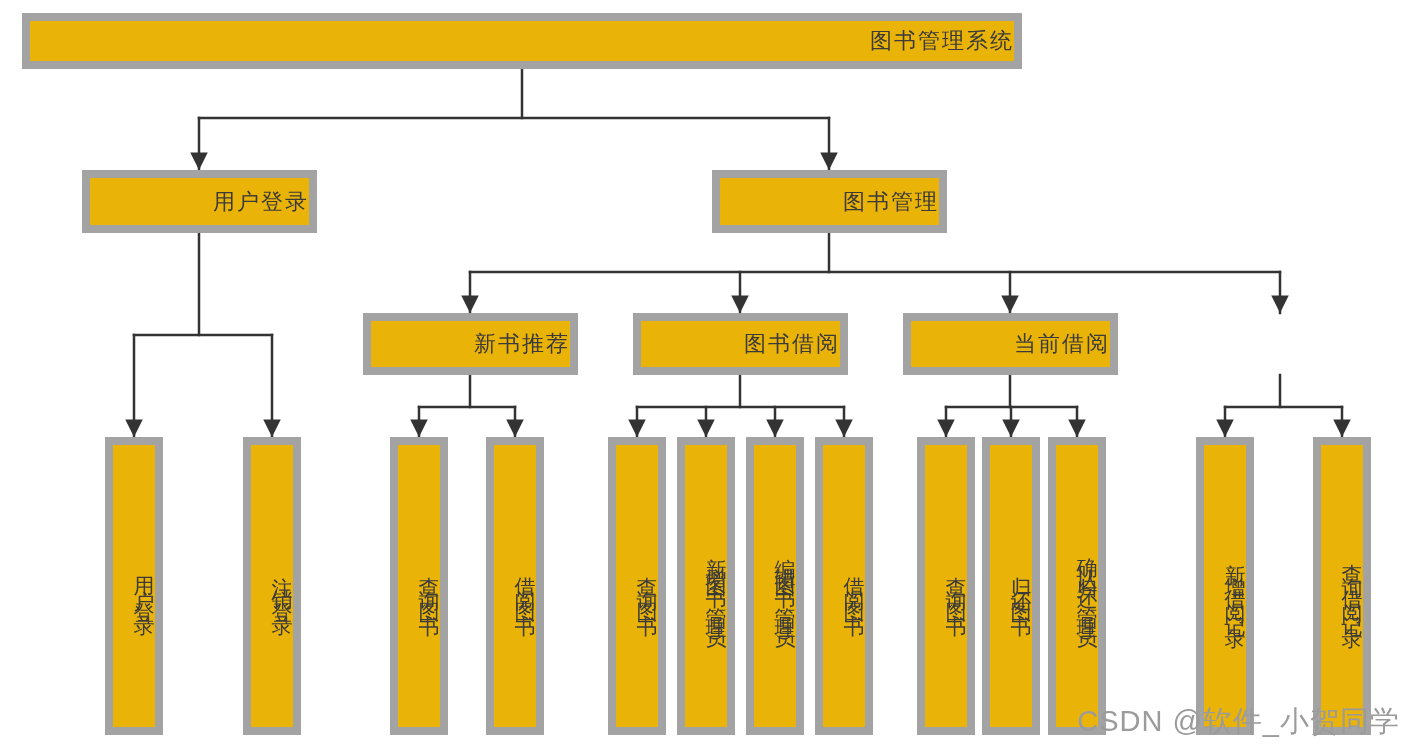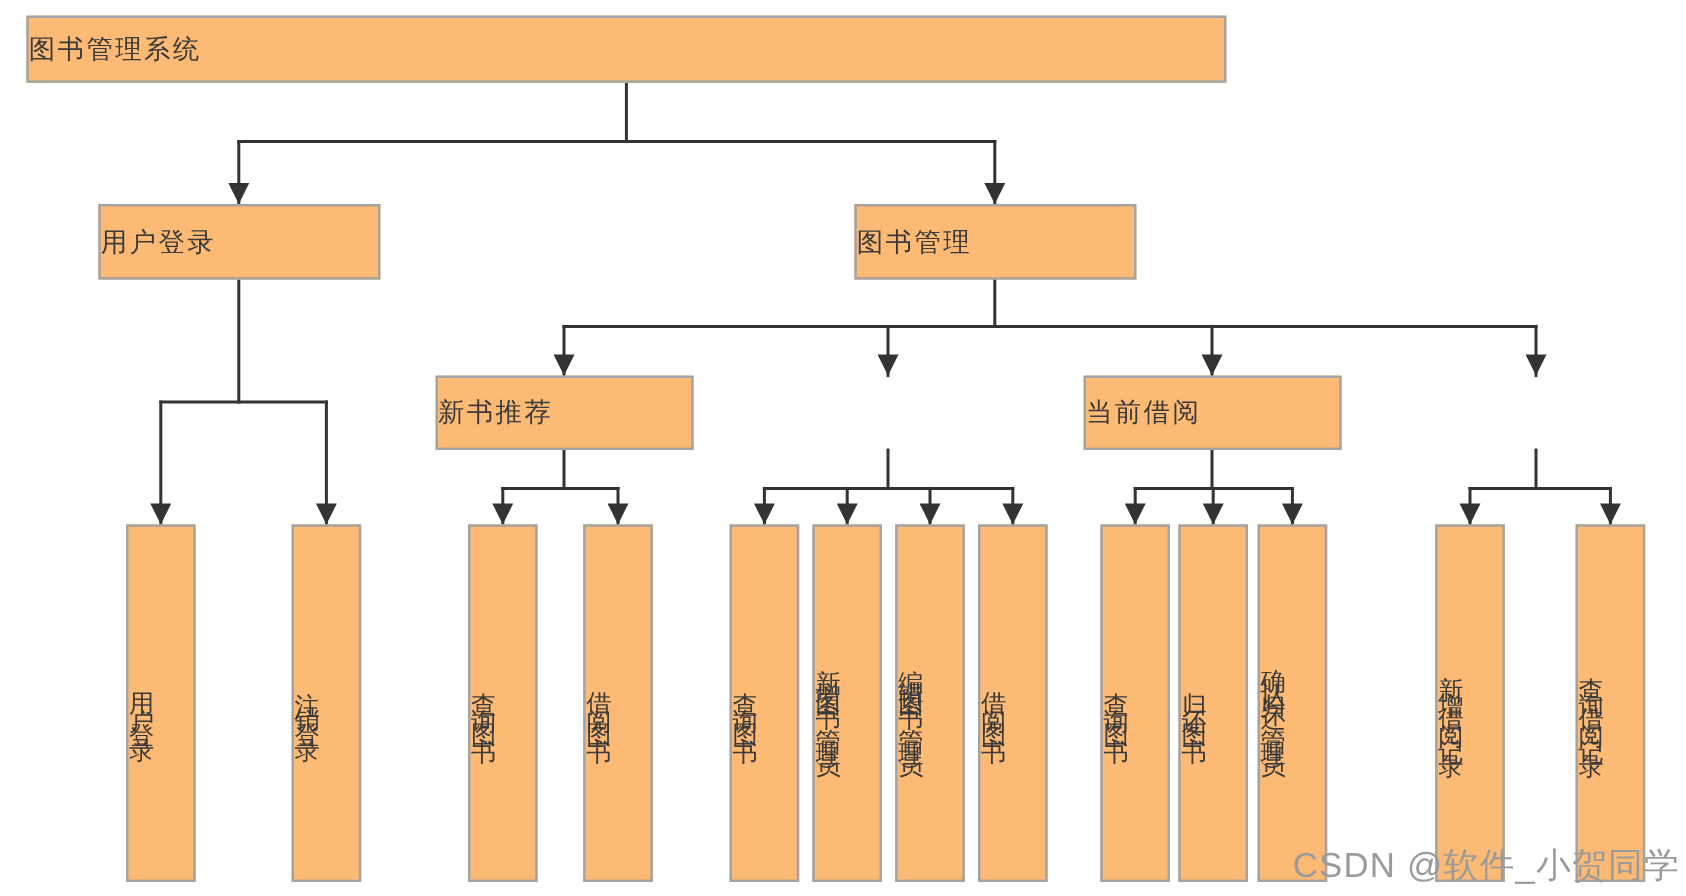--- a/index.html
+++ b/index.html
@@ -8,25 +8,25 @@
     position: relative;
     width: 1405px;
     height: 747px;
     background: #ffffff;
     overflow: hidden;
   }
   .wires { position: absolute; left: 0; top: 0; width: 1405px; height: 747px; }
   .node {
     position: absolute;
     box-sizing: border-box;
-    border: 2px solid #a3a3a3;
-    background: #fdba74;
+    border: 8px solid #a3a3a3;
+    background: #eab308;
     display: flex;
     align-items: center;
-    justify-content: flex-start;
+    justify-content: flex-end;
     color: #3a3a3a;
   }
   .hlabel {
     font-size: 22px;
     letter-spacing: 2px;
     white-space: nowrap;
     color: #3a3a3a;
   }
   .vlabel {
     writing-mode: vertical-rl;
@@ -135,20 +135,23 @@
   <div class="node n-l2 n-user-login">
     <span class="hlabel">用户登录</span>
   </div>
   <div class="node n-l2 n-book-mgmt">
     <span class="hlabel">图书管理</span>
   </div>
 
   <div class="node n-l3 n-new-book-rec">
     <span class="hlabel">新书推荐</span>
   </div>
+  <div class="node n-l3 n-book-borrow">
+    <span class="hlabel">图书借阅</span>
+  </div>
   <div class="node n-l3 n-current-borrow">
     <span class="hlabel">当前借阅</span>
   </div>
 
   <div class="node n-leaf n-leaf-user-login">
     <span class="vlabel">用户登录</span>
   </div>
   <div class="node n-leaf n-leaf-logout">
     <span class="vlabel">注销登录</span>
   </div>

